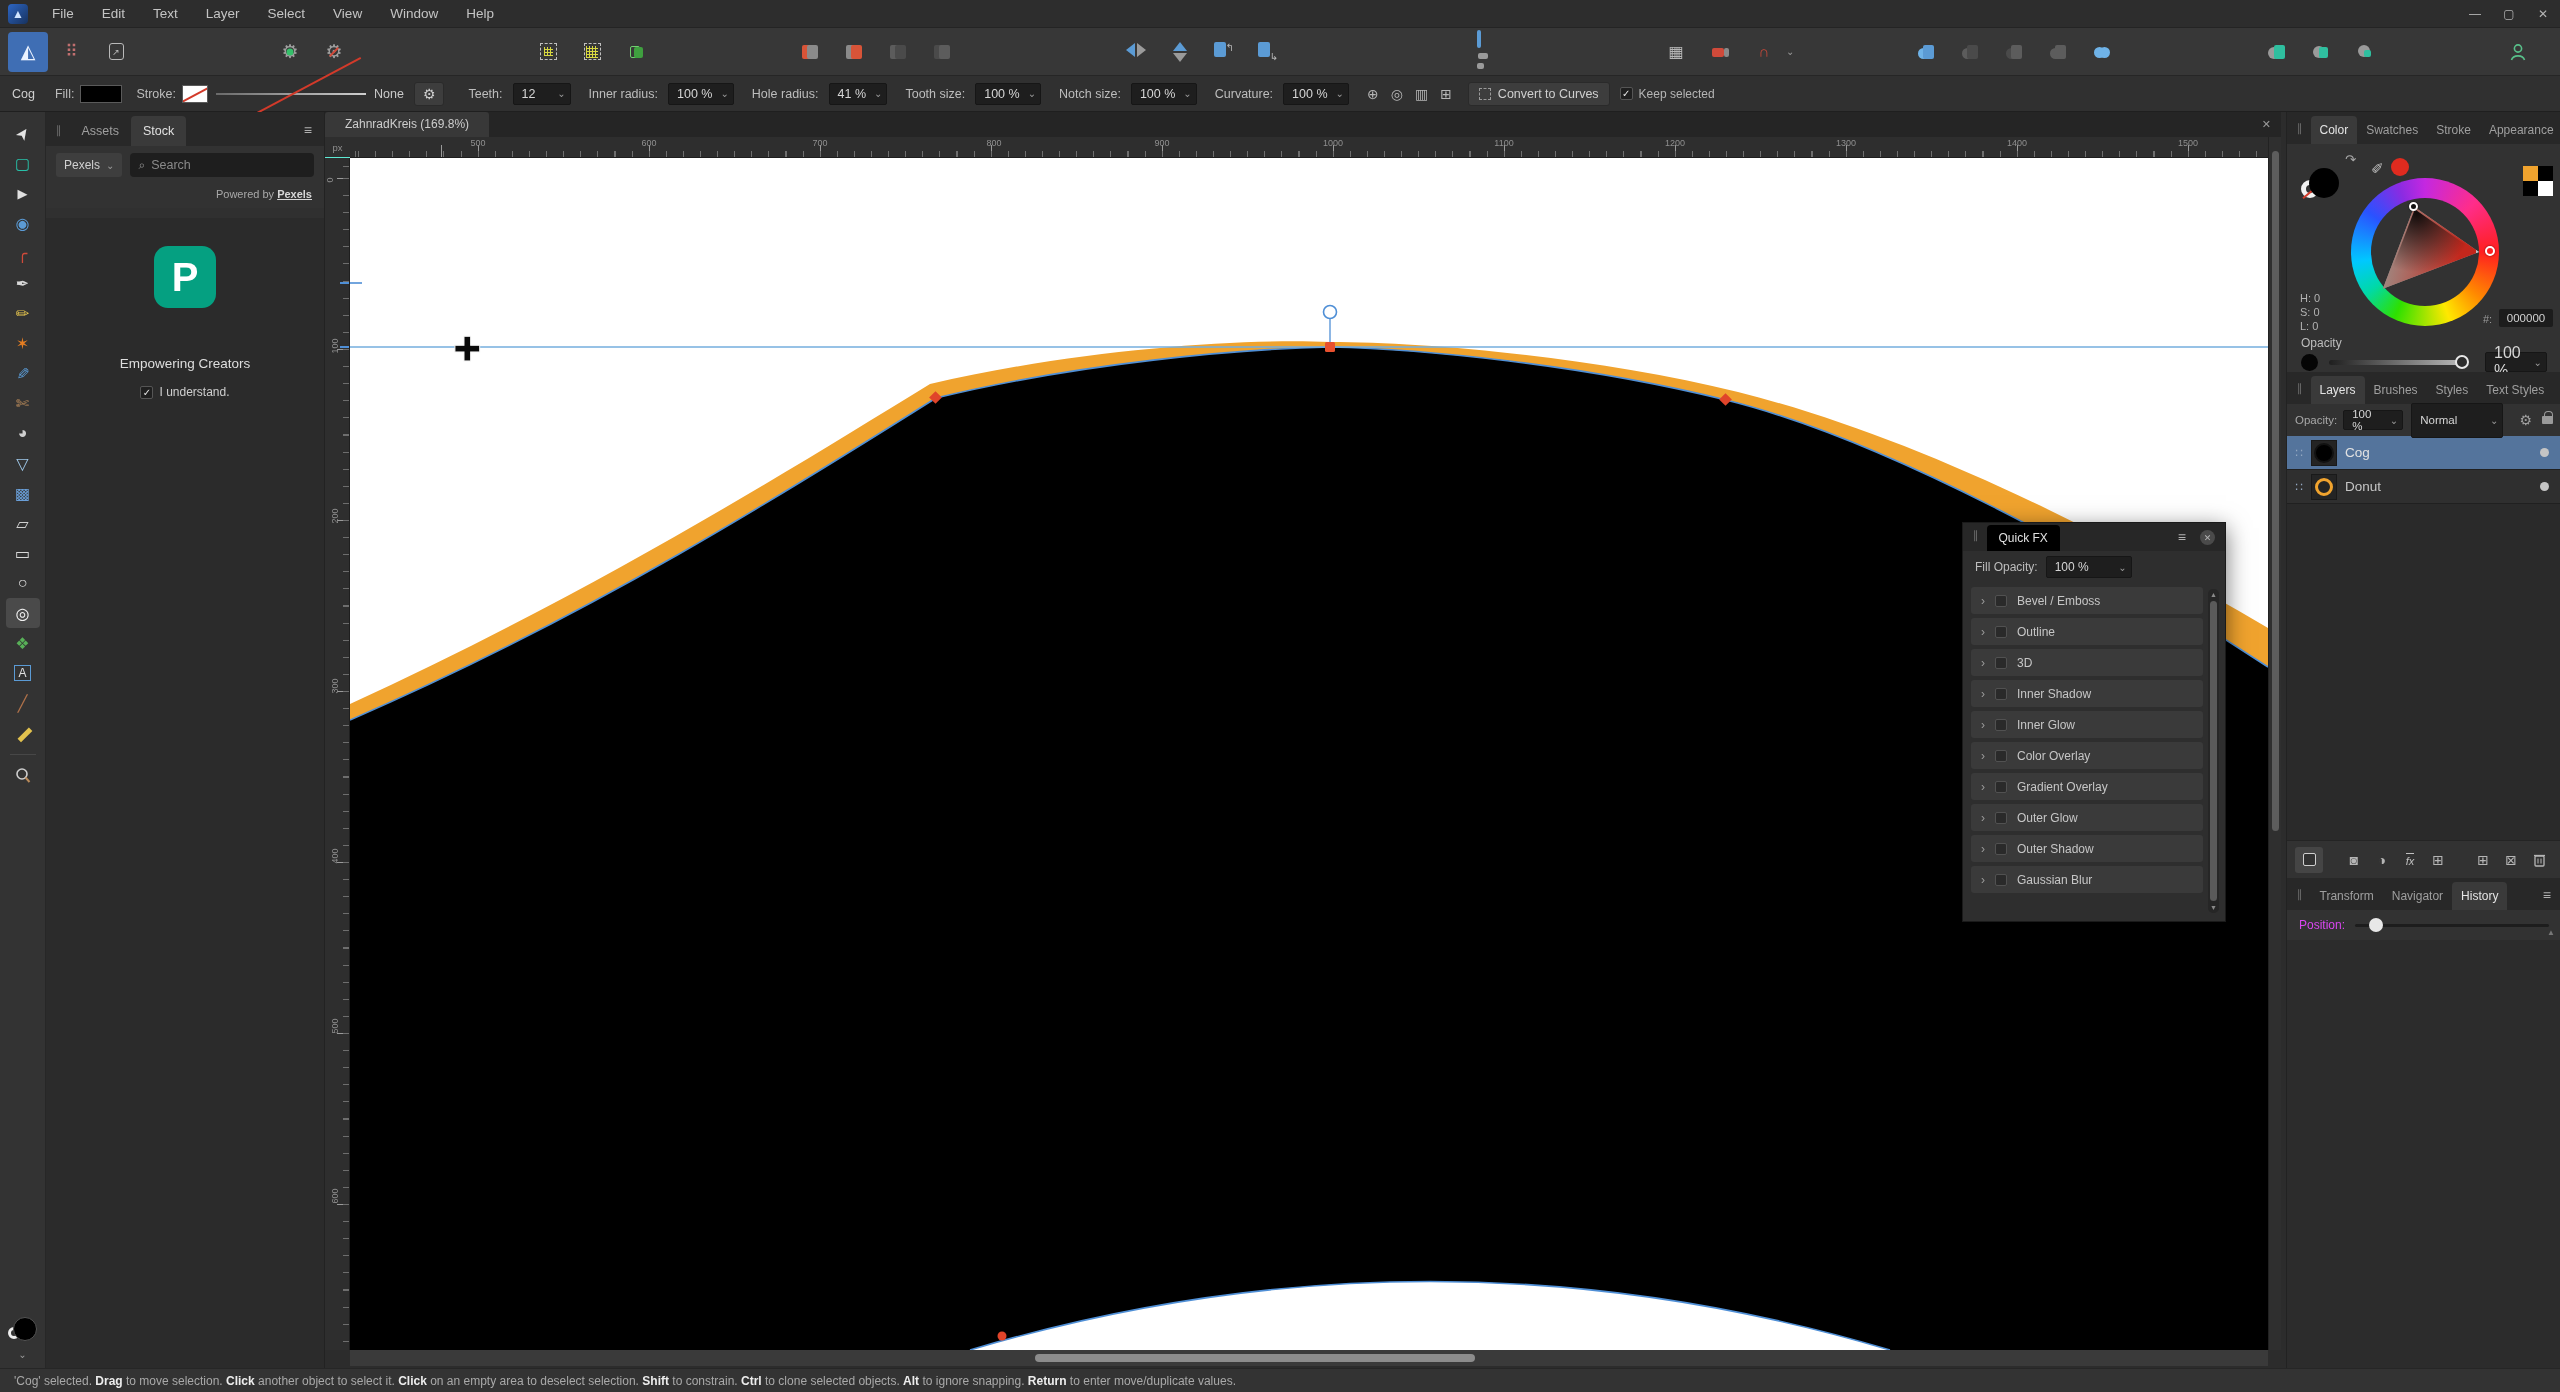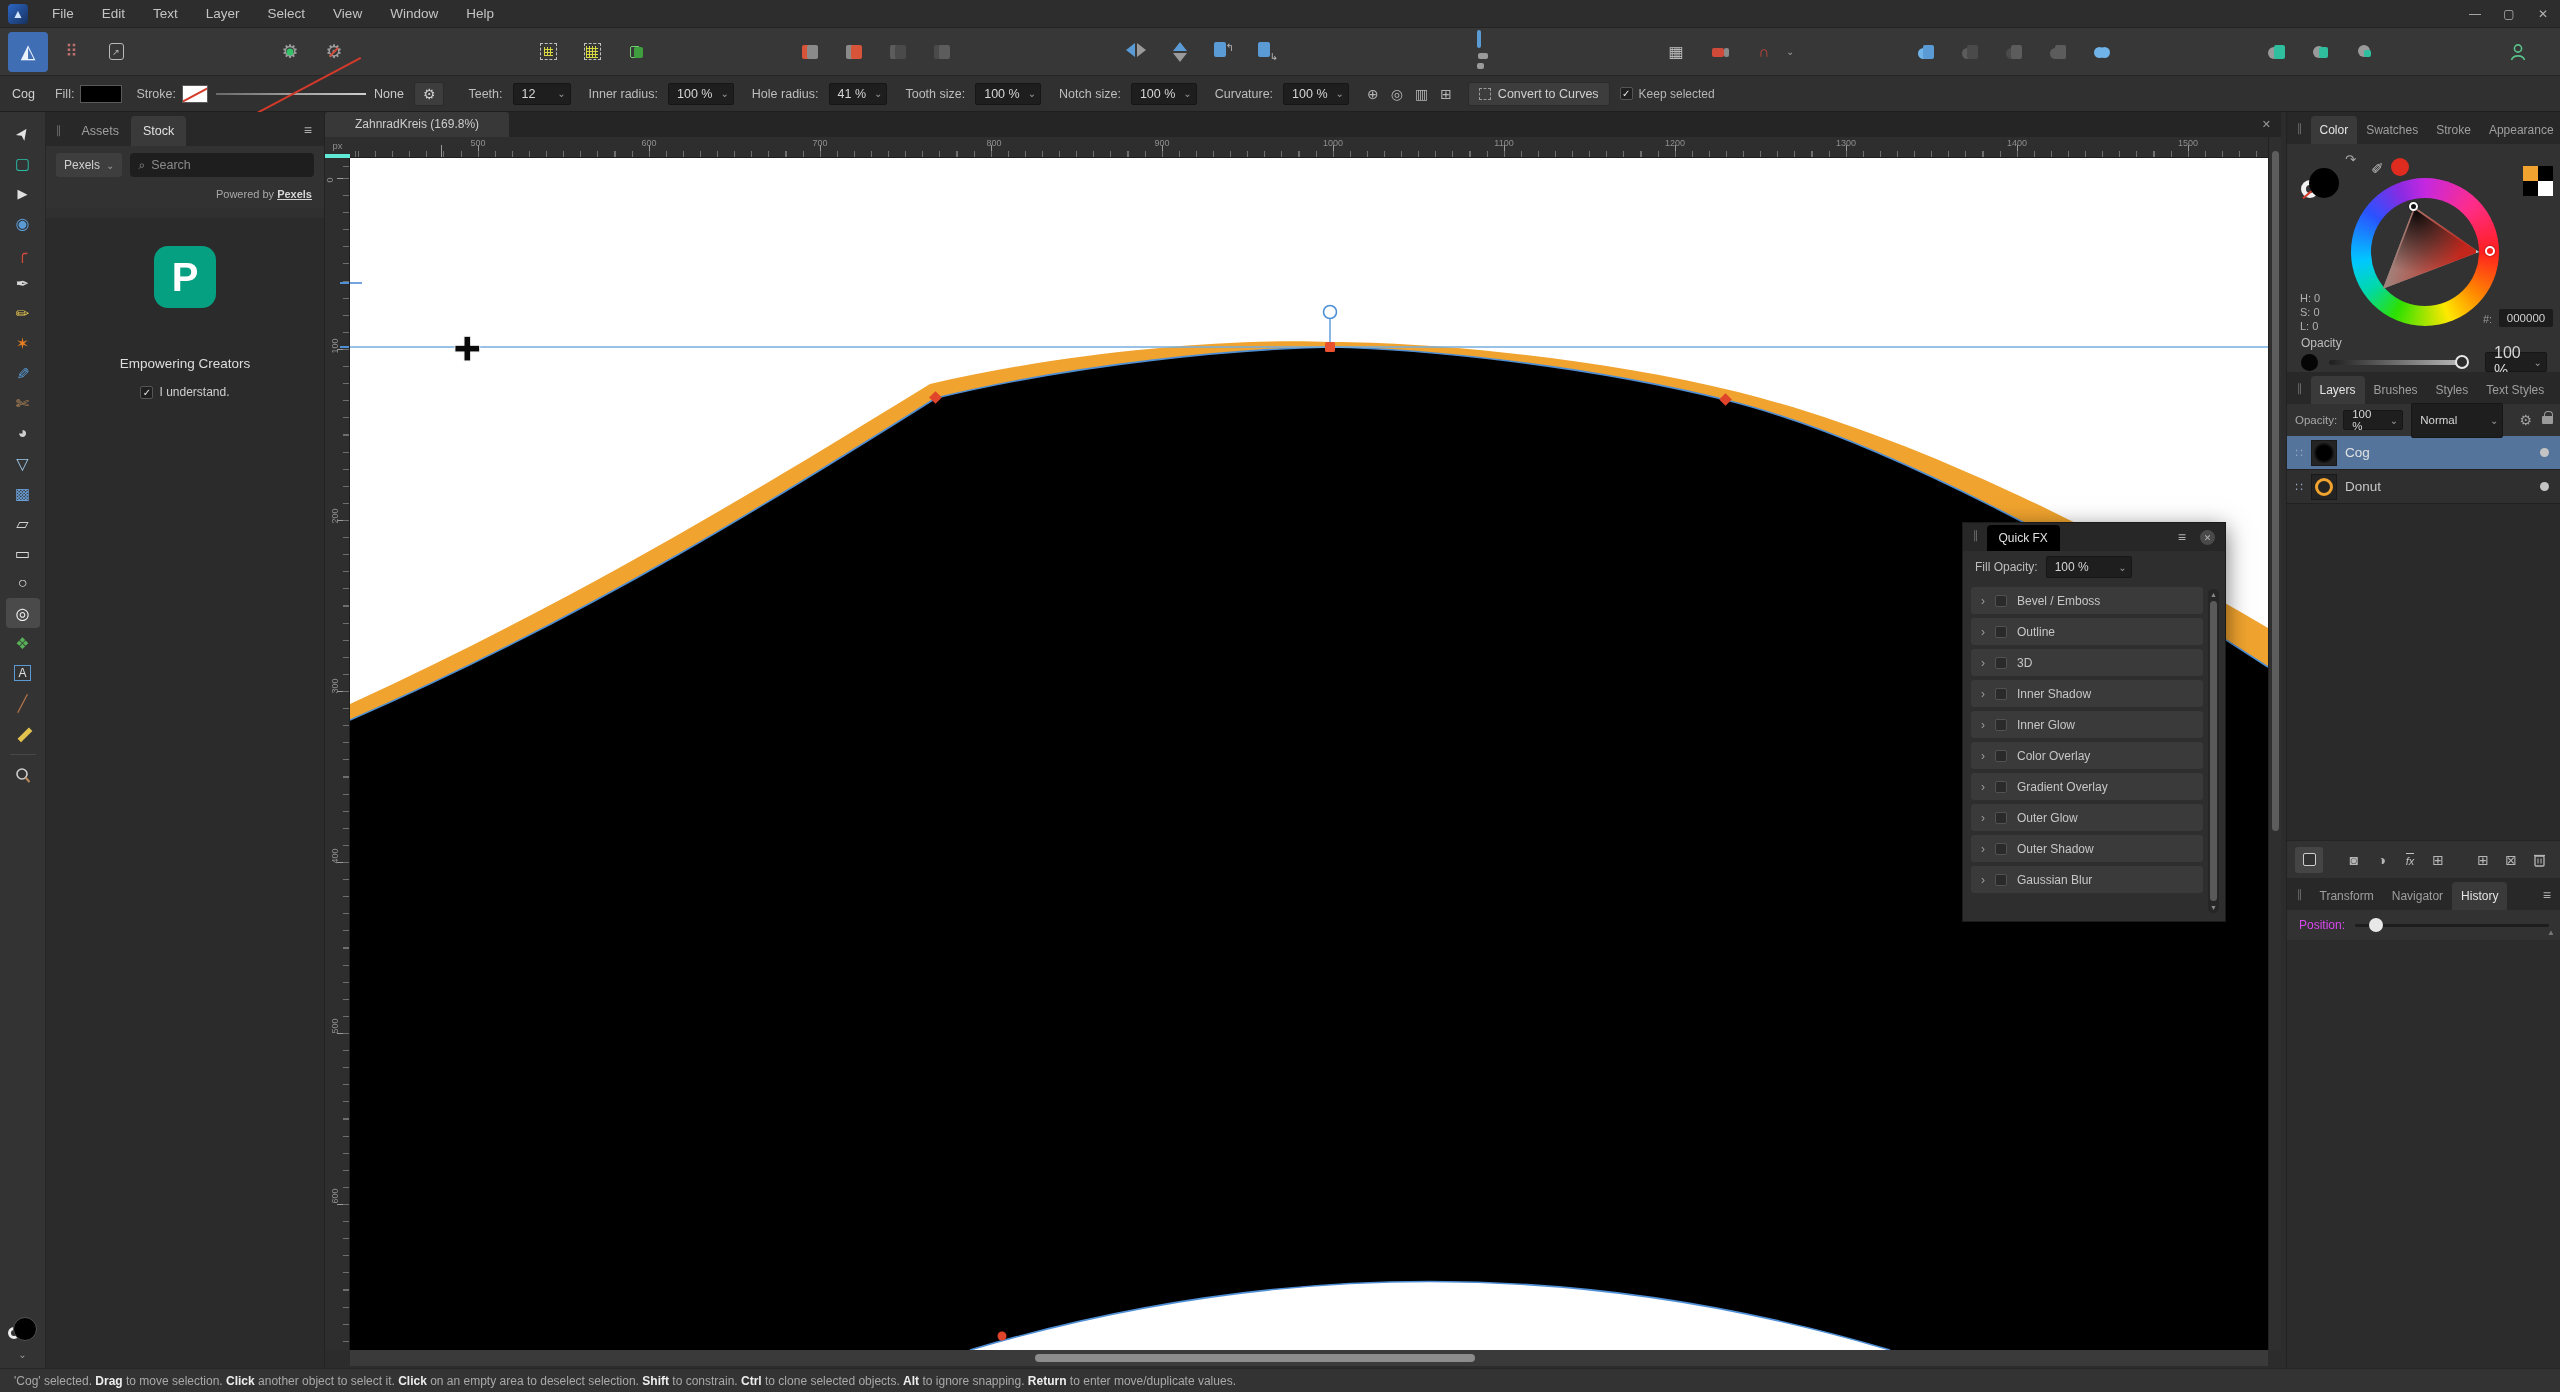--- a/index.html
+++ b/index.html
@@ -83,30 +83,30 @@
   .plogo { width:62px; height:62px; border-radius:14px; background:#05a081; color:#fff; font-size:40px;
     font-weight:bold; display:flex; align-items:center; justify-content:center; margin:28px auto 0; }
   .phead2 { font-size:13.5px; color:#dedede; margin-top:48px; }
   .pbody { font-size:11.5px; color:#b2b2b2; line-height:1.5; padding:10px 18px 0; }
   .pnote { font-size:11.5px; color:#b2b2b2; line-height:1.5; padding:12px 18px 0; }
   .pnote u { color:#d8d8d8; font-weight:bold; }
   .agree { margin-top:14px; display:flex; align-items:center; justify-content:center; font-size:12px; color:#cfcfcf; }
 
   
   .tabbar { position:absolute; left:325px; top:112px; width:1956px; height:25px; background:#252525; display:flex; }
-  .doctab { background:#383838; color:#cdcdcd; font-size:12px; padding:0 30px; height:25px; line-height:25px; border-radius:3px 3px 0 0; }
+  .doctab { background:#383838; color:#cdcdcd; font-size:12px; padding:0 20px; height:25px; line-height:25px; border-radius:3px 3px 0 0; }
   .tabclose { margin-left:auto; color:#9a9a9a; font-size:11px; padding:0 10px; line-height:25px; }
   .hruler { position:absolute; left:350px; top:137px; width:1918px; height:21px; background:#2e2e2e;
     border-bottom:1px solid #1e1e1e;
     background-image:repeating-linear-gradient(90deg,#6e6e6e 0 1px,transparent 1px 17.1px),
                      repeating-linear-gradient(90deg,#9a9a9a 0 1px,transparent 1px 171px);
     background-size:auto 6px, auto 12px; background-repeat:repeat-x; background-position:8px bottom,128px bottom; }
   .hruler span { position:absolute; top:1px; transform:translateX(-50%); font-size:9px; color:#8f8f8f; }
   .rcorner { position:absolute; left:325px; top:137px; width:25px; height:21px; background:#2e2e2e;
-    font-size:9.5px; color:#8f8f8f; display:flex; align-items:center; justify-content:center; border-bottom:4px solid #5eead4; }
+    font-size:9.5px; color:#8f8f8f; display:flex; align-items:center; justify-content:center; border-bottom:1px solid #5eead4; }
   .vruler { position:absolute; left:325px; top:158px; width:25px; bottom:42px; background:#2e2e2e;
     border-right:1px solid #1e1e1e;
     background-image:repeating-linear-gradient(180deg,#6e6e6e 0 1px,transparent 1px 17.1px),
                      repeating-linear-gradient(180deg,#9a9a9a 0 1px,transparent 1px 171px);
     background-size:6px auto, 12px auto; background-repeat:repeat-y; background-position:right 20px, right 20px; }
   .vruler span { position:absolute; left:2px; transform:translateY(50%) rotate(-90deg); transform-origin:center;
     font-size:9px; color:#8f8f8f; }
   .vmark { position:absolute; width:9px; height:2px; background:#4f8fd6; right:0; }
   .canvas { position:absolute; left:350px; top:158px; width:1918px; height:1192px; background:#ffffff; overflow:hidden; }
   .hscroll { position:absolute; left:350px; top:1350px; width:1918px; height:16px; background:#3a3a3a; }

